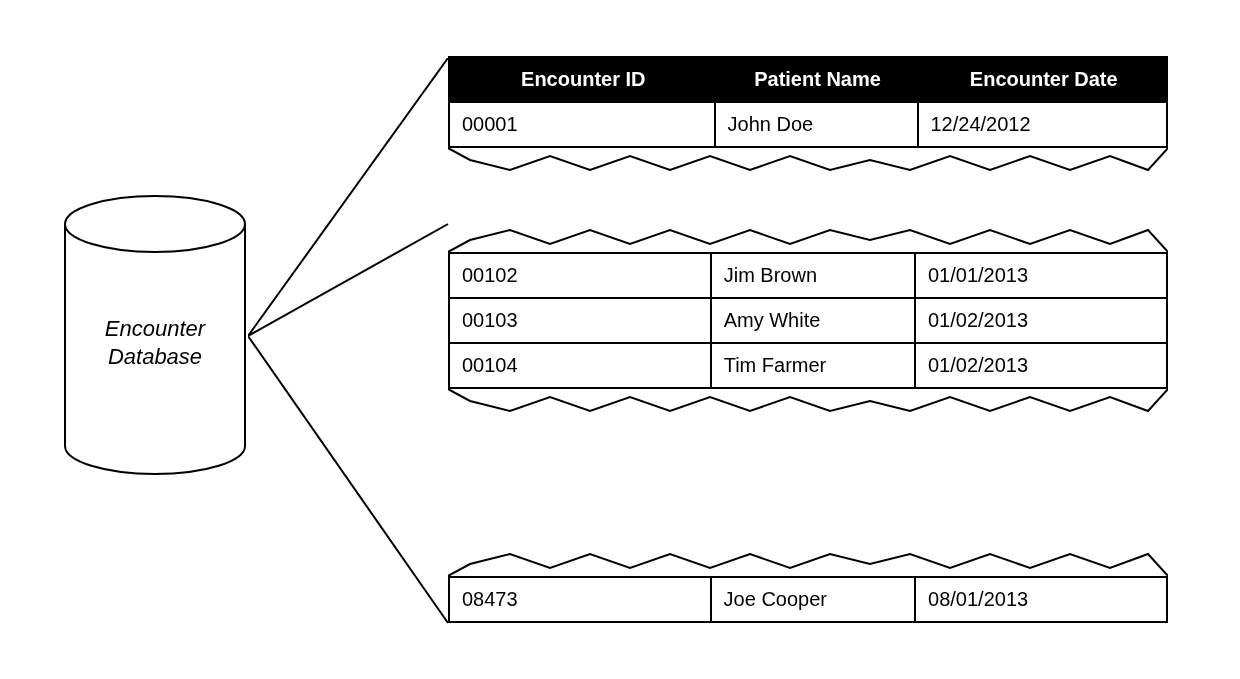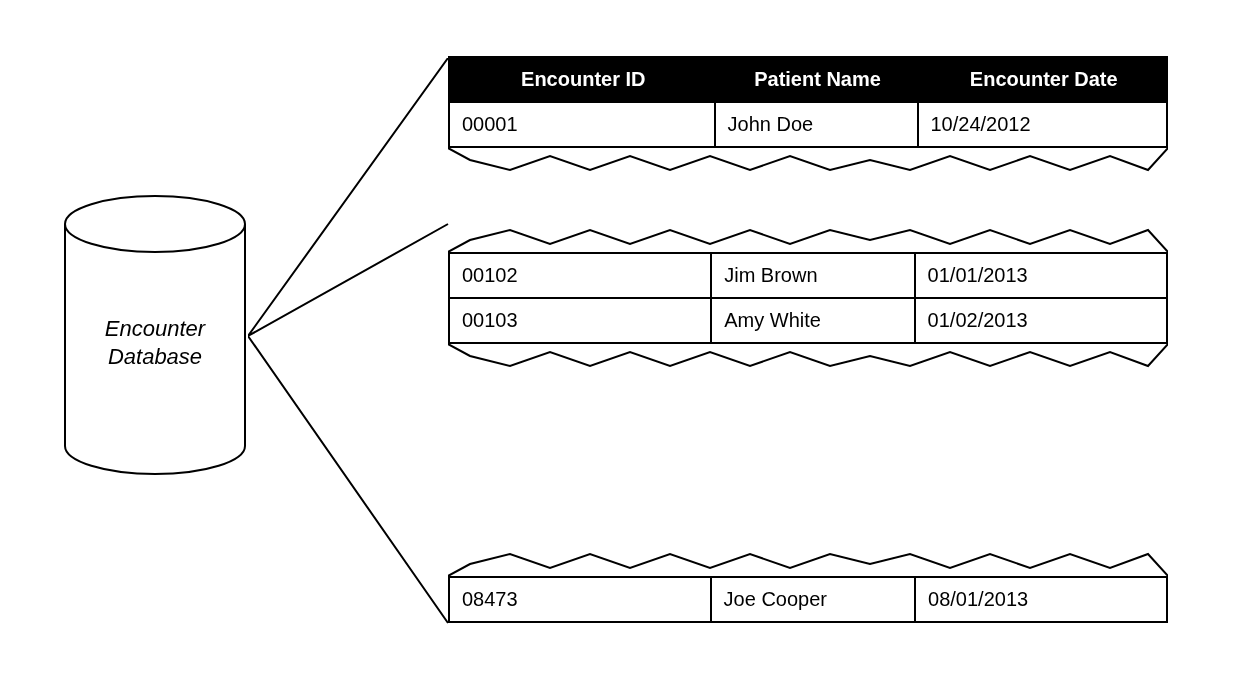--- a/index.html
+++ b/index.html
@@ -33,21 +33,21 @@
       <tr>
         <th class="col-id">Encounter ID</th>
         <th class="col-name">Patient Name</th>
         <th class="col-date">Encounter Date</th>
       </tr>
     </thead>
     <tbody>
         <tr>
           <td class="col-id">00001</td>
           <td class="col-name">John Doe</td>
-          <td class="col-date">10/24/2012</td>
+          <td class="col-date">12/24/2012</td>
         </tr>
       </tbody>
   </table>
   <svg width="720" height="30">
     <polyline points="0,0 22,12 62,22 102,8 142,22 182,8 222,22 262,8 302,22 342,8 382,22 422,12 462,22 502,8 542,22 582,8 622,22 662,8 700,22 720,0" fill="none" stroke="#000" stroke-width="2"></polyline>
   </svg>
 </div>
 
 <div class="abs" style="left:448px;top:222px">
   <svg width="720" height="30">
@@ -56,20 +56,25 @@
   <table class="encounter" id="seg-mid">
       <tbody>
         <tr>
           <td class="col-id">00102</td>
           <td class="col-name">Jim Brown</td>
           <td class="col-date">01/01/2013</td>
         </tr>
         <tr>
           <td class="col-id">00103</td>
           <td class="col-name">Amy White</td>
+          <td class="col-date">01/02/2013</td>
+        </tr>
+        <tr>
+          <td class="col-id">00104</td>
+          <td class="col-name">Tim Farmer</td>
           <td class="col-date">01/02/2013</td>
         </tr>
       </tbody>
     </table>
   <svg width="720" height="30">
     <polyline points="0,0 22,12 62,22 102,8 142,22 182,8 222,22 262,8 302,22 342,8 382,22 422,12 462,22 502,8 542,22 582,8 622,22 662,8 700,22 720,0" fill="none" stroke="#000" stroke-width="2"></polyline>
   </svg>
 </div>
 
 <div class="abs" style="left:448px;top:546px">

